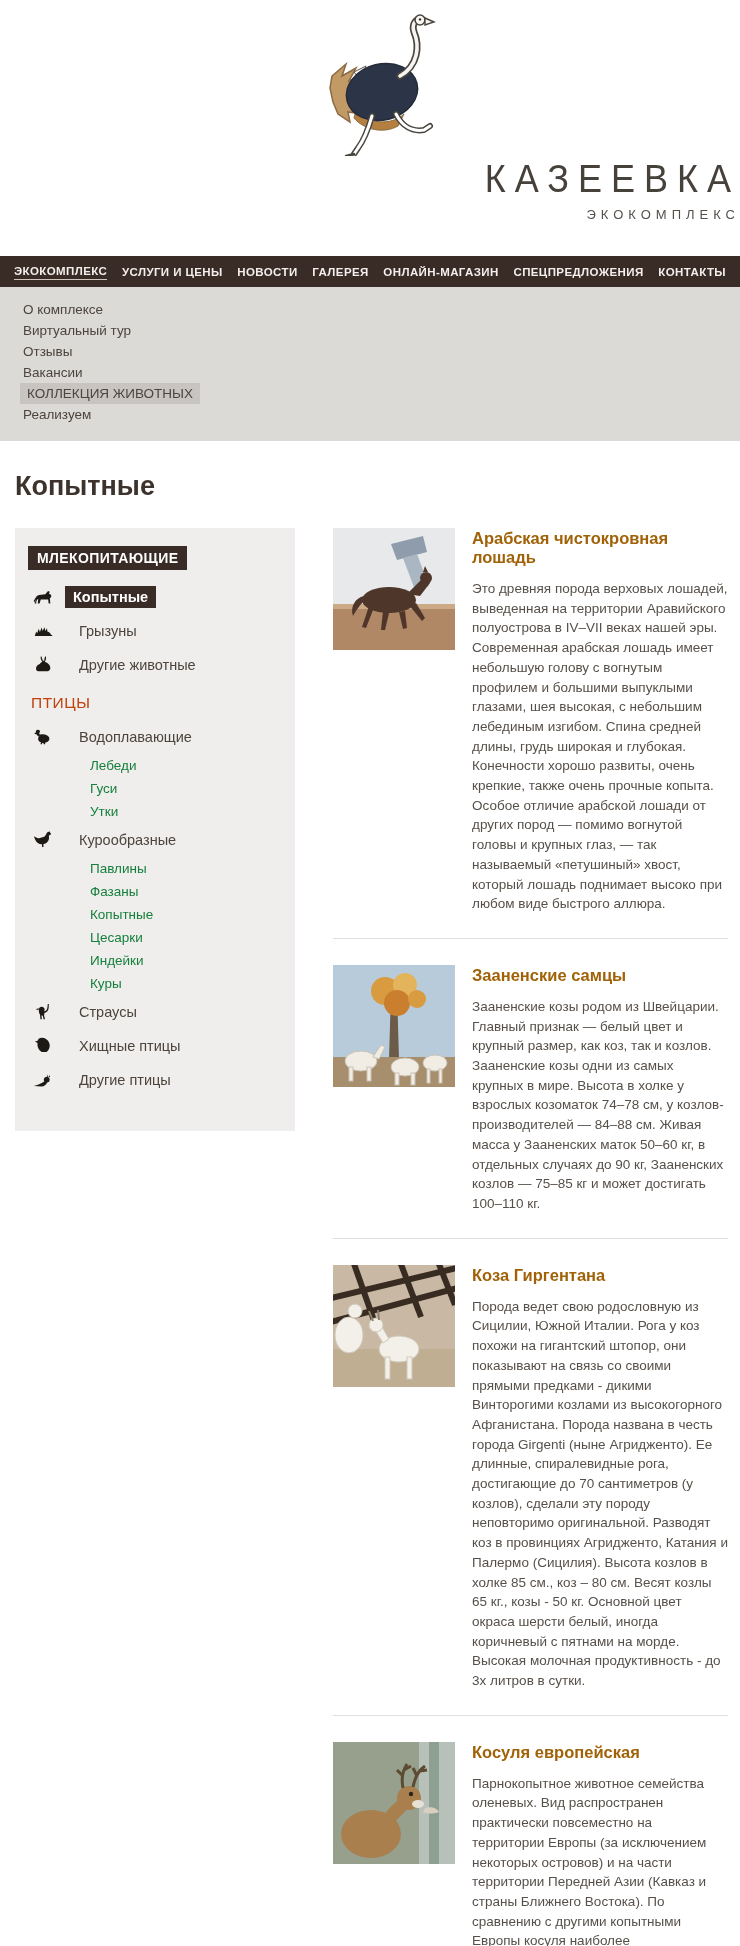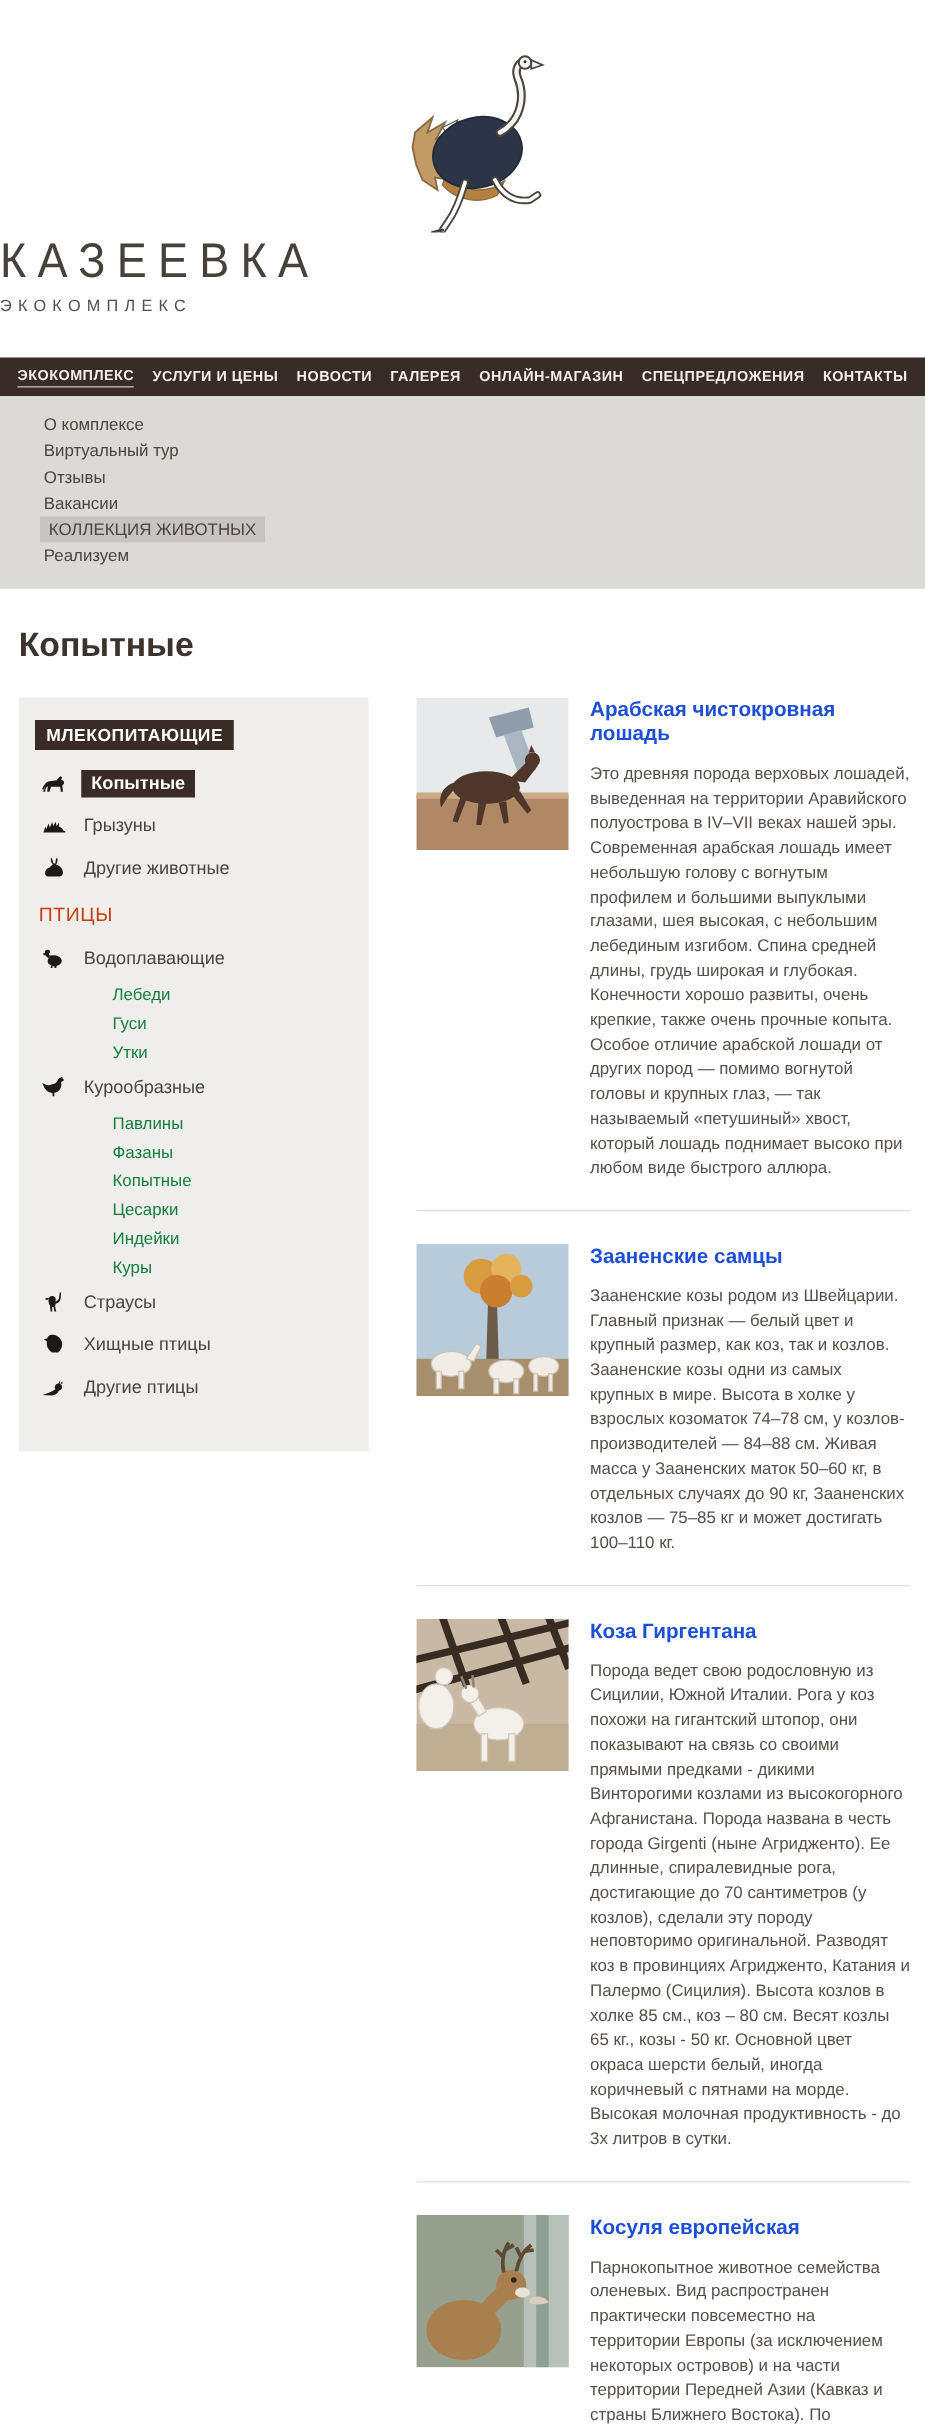--- a/index.html
+++ b/index.html
@@ -1,55 +1,55 @@
 <!DOCTYPE html>
 <html lang="ru"><head>
 <meta charset="utf-8">
 <style>
   html,body{margin:0;padding:0;background:#ffffff;}
   body{width:740px;font-family:"Liberation Sans",sans-serif;color:#57504a;}
   a{text-decoration:none;cursor:pointer;}
 
   
-  .site-header{text-align:left;padding-top:44px;}
+  .site-header{text-align:right;padding-top:14px;}
   .logo-art{display:block;margin:0 auto;}
   .logo-title{font-size:36px;letter-spacing:9px;color:#47413b;transform:scaleY(1.08);margin-top:2px;}
   .logo-subtitle{font-size:13px;letter-spacing:5px;color:#55504a;margin-top:7px;}
 
   
   .nav{background:#392b25;display:flex;justify-content:space-between;align-items:center;height:31px;padding:0 14px;margin-top:34px;}
   .nav a{color:#f3efec;font-size:11.5px;font-weight:bold;letter-spacing:.4px;padding:2px 0;}
   .nav a.active{border-bottom:1px solid #cfc6bf;}
 
   
-  .submenu{background:#dcdad7;padding:12px 16px 16px;}
+  .submenu{background:#dcdad7;padding:12px 4px 16px;}
   .submenu a{display:table;font-size:13.5px;color:#4c443d;margin:0 0 0 19px;padding:3px 6px 3px 0;line-height:15px;}
   .submenu a.active{background:#c8c4c1;padding:3px 7px;margin-left:16px;}
 
   
   .page-title{font-size:27px;font-weight:bold;color:#3d332c;margin:30px 0 26px 15px;}
 
   
   .layout{display:flex;align-items:flex-start;padding:0 12px 42px 15px;}
 
   .sidebar{width:280px;flex-shrink:0;background:#f0eeec;padding:18px 0 34px;}
   .side-badge{display:table;background:#392b25;color:#fff;font-weight:bold;font-size:14px;letter-spacing:.4px;padding:4px 9px;margin:0 0 10px 13px;}
   .side-item{display:flex;align-items:center;padding:6px 0 6px 13px;font-size:14.5px;color:#4c443d;cursor:pointer;}
   .side-item .icon{width:30px;flex-shrink:0;display:flex;justify-content:center;align-items:center;}
-  .side-item .label{margin-left:9px;}
+  .side-item .label{margin-left:21px;}
   .side-item.active .label{background:#392b25;color:#fff;font-weight:bold;padding:3px 8px;margin-left:7px;}
   .side-plain-header{font-size:15.5px;color:#c2410c;margin:12px 0 8px 16px;letter-spacing:.5px;}
   .side-sub{display:block;font-size:13.5px;color:#15803d;padding:4px 0 4px 75px;cursor:pointer;}
 
   .cards{flex:1;margin-left:38px;}
   .card{display:flex;border-bottom:1px solid #e2dfdb;padding-bottom:24px;margin-bottom:26px;}
   .card:last-child{margin-bottom:0;}
   .photo{width:122px;height:122px;flex-shrink:0;overflow:hidden;}
   .card-body{margin-left:17px;}
-  .card-body h2{font-size:16.5px;font-weight:bold;color:#1d4ed8;margin:1px 0 12px;}
+  .card-body h2{font-size:16.5px;font-weight:bold;color:#a16207;margin:1px 0 12px;}
   .card-body p{font-size:13.5px;line-height:1.46;margin:0;color:#57504a;}
 </style>
 </head>
 <body>
 
 <header class="site-header">
   <svg class="logo-art" width="200" height="142" viewBox="0 0 200 142">
 
     <path d="M62 62 L76 50 L72 62 L86 54 L79 67 L92 62 L84 74 L95 72 L86 84 L96 88 L84 92 L92 100 L78 98 L80 108 L68 100 L63 88 L60 74 Z" fill="#c29a66" stroke="#8a6b44" stroke-width="1.5"></path>
 

